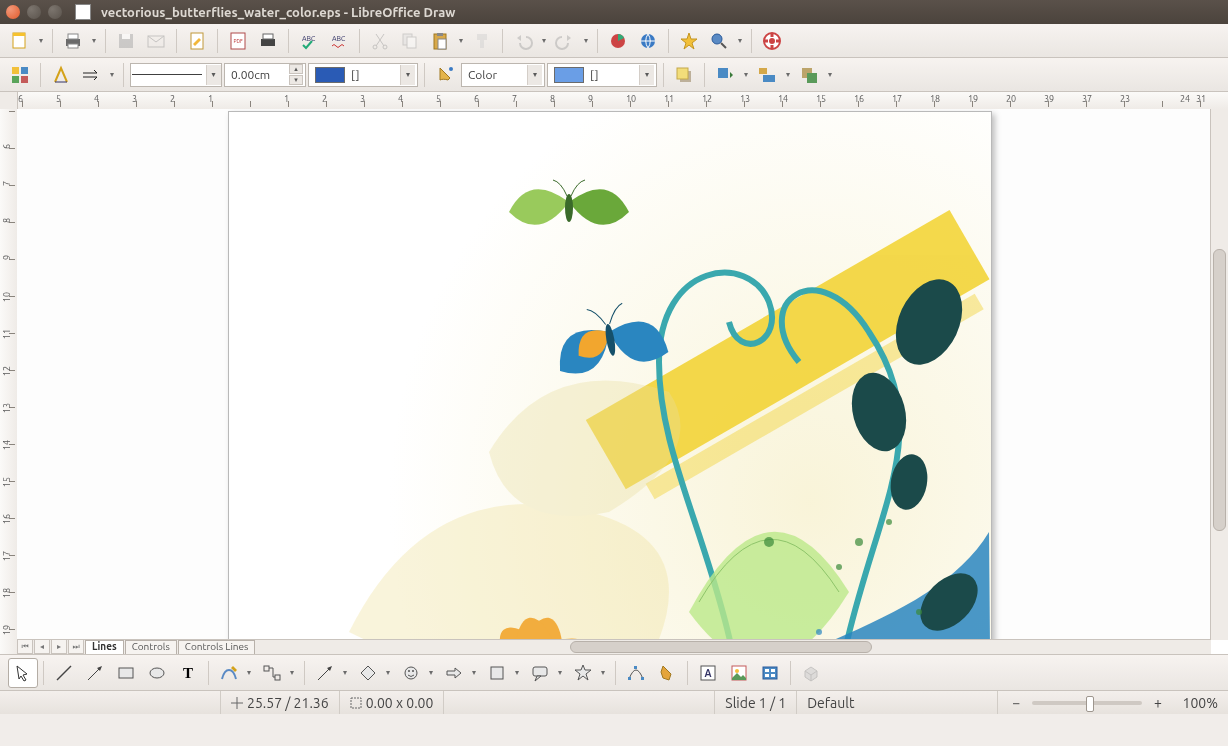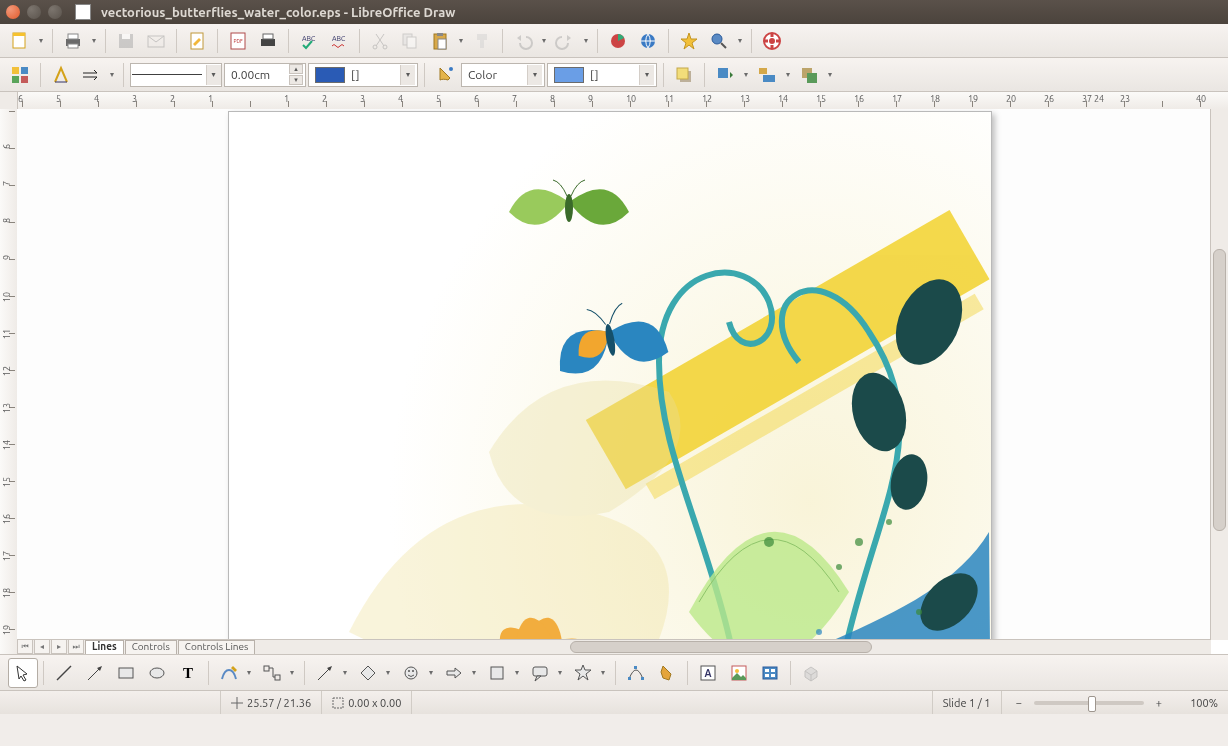--- a/index.html
+++ b/index.html
@@ -43,21 +43,21 @@
   .sheet-tabs .navb{width:14px;height:13px;border:1px solid #c9c3bd;background:#f6f3f0;margin-right:1px;display:flex;align-items:center;justify-content:center;color:#777;font-size:8px}
   .sheet-tab{height:13px;padding:0 6px;border:1px solid #b8b1aa;border-bottom:none;background:#f6f3f0;margin-right:1px;line-height:12px;color:#555}
   .sheet-tab.active{background:#fff;font-weight:bold;color:#333}
   
   .drawbar{height:35px;background:linear-gradient(#f7f3f0,#eae6e2);border-top:1px solid #c9c3bd;display:flex;align-items:center;padding:0 8px;gap:1px}
   .dbtn{width:28px;height:28px;display:flex;align-items:center;justify-content:center;border:1px solid transparent;border-radius:3px}
   .dbtn svg{width:20px;height:20px}
   .dbtn.sel{border:1px solid #b4ada5;background:#fff}
   .ddrop{width:8px;color:#6b6b6b;font-size:8px;display:flex;align-items:center;justify-content:center;padding-right:3px}
   
-  .statusbar{height:23px;background:linear-gradient(#f3efec,#e7e2dd);border-top:1px solid #c9c3bd;display:flex;align-items:flex-end;font-size:11px;color:#444}
+  .statusbar{height:23px;background:linear-gradient(#f3efec,#e7e2dd);border-top:1px solid #c9c3bd;display:flex;align-items:flex-end;font-size:14px;color:#444}
   .statusbar .cell{padding:0 10px;border-right:1px solid #d1ccc6;height:100%;display:flex;align-items:center}
   .statusbar .grow{flex:1}
   .statusbar .zslider{width:110px;height:4px;background:#cfc9c3;border-radius:2px;margin:0 8px;position:relative}
   .statusbar .zslider .zthumb{position:absolute;left:54px;top:-5px;width:6px;height:14px;background:#fff;border:1px solid #9e968e;border-radius:2px}
   
   .rtick{position:absolute;top:2px;font-size:9px;color:#5a5a5a}
   .rtickv{position:absolute;left:2px;font-size:9px;color:#5a5a5a;writing-mode:vertical-rl;transform:rotate(180deg)}
   .htline{position:absolute;top:9px;width:1px;height:6px;background:#8a847d}
   .vtline{position:absolute;left:9px;height:1px;width:6px;background:#8a847d}
 </style>
@@ -351,29 +351,29 @@
         <div class="rtick" style="left: 836px;">16</div>
         <div class="htline" style="left: 878px;"></div>
         <div class="rtick" style="left: 874px;">17</div>
         <div class="htline" style="left: 916px;"></div>
         <div class="rtick" style="left: 912px;">18</div>
         <div class="htline" style="left: 954px;"></div>
         <div class="rtick" style="left: 950px;">19</div>
         <div class="htline" style="left: 992px;"></div>
         <div class="rtick" style="left: 988px;">20</div>
         <div class="htline" style="left: 1030px;"></div>
-        <div class="rtick" style="left: 1026px;">26</div>
+        <div class="rtick" style="left: 1026px;">39</div>
         <div class="htline" style="left: 1068px;"></div>
         <div class="rtick" style="left: 1064px;">37</div>
         <div class="htline" style="left: 1106px;"></div>
         <div class="rtick" style="left: 1102px;">23</div>
         <div class="htline" style="left: 1144px;"></div>
-        <div class="rtick" style="left: 1076px;">24</div>
+        <div class="rtick" style="left: 1162px;">24</div>
         <div class="htline" style="left: 1182px;"></div>
-        <div class="rtick" style="left: 1178px;">40</div>
+        <div class="rtick" style="left: 1178px;">31</div>
       </div>
   </div>
   <div class="ruler-v" id="vticks">
       <div class="vtline" style="top: 2px;"></div>
       <div class="vtline" style="top: 39px;"></div>
       <div class="rtickv" style="top: 35px;">6</div>
       <div class="vtline" style="top: 76px;"></div>
       <div class="rtickv" style="top: 72px;">7</div>
       <div class="vtline" style="top: 113px;"></div>
       <div class="rtickv" style="top: 109px;">8</div>
@@ -657,20 +657,23 @@
   <div class="cell">
     <svg width="12" height="12" viewBox="0 0 12 12" style="margin-right:4px">
         <rect x="1" y="1" width="10" height="10" fill="none" stroke="#666" stroke-dasharray="2 1"></rect>
       </svg>
     <span>0.00 x 0.00</span>
   </div>
   <div class="cell grow"></div>
   <div class="cell">
       <span>Slide 1 / 1</span>
     </div>
+  <div class="cell" style="width:180px">
+      <span>Default</span>
+    </div>
   <div class="cell" style="border:none">
     <span style="padding:0 4px">−</span>
     <div class="zslider">
         <div class="zthumb"></div>
       </div>
     <span style="padding:0 4px">+</span>
     <span style="width:46px;text-align:right;margin-left:6px">100%</span>
   </div>
 </div>
 

